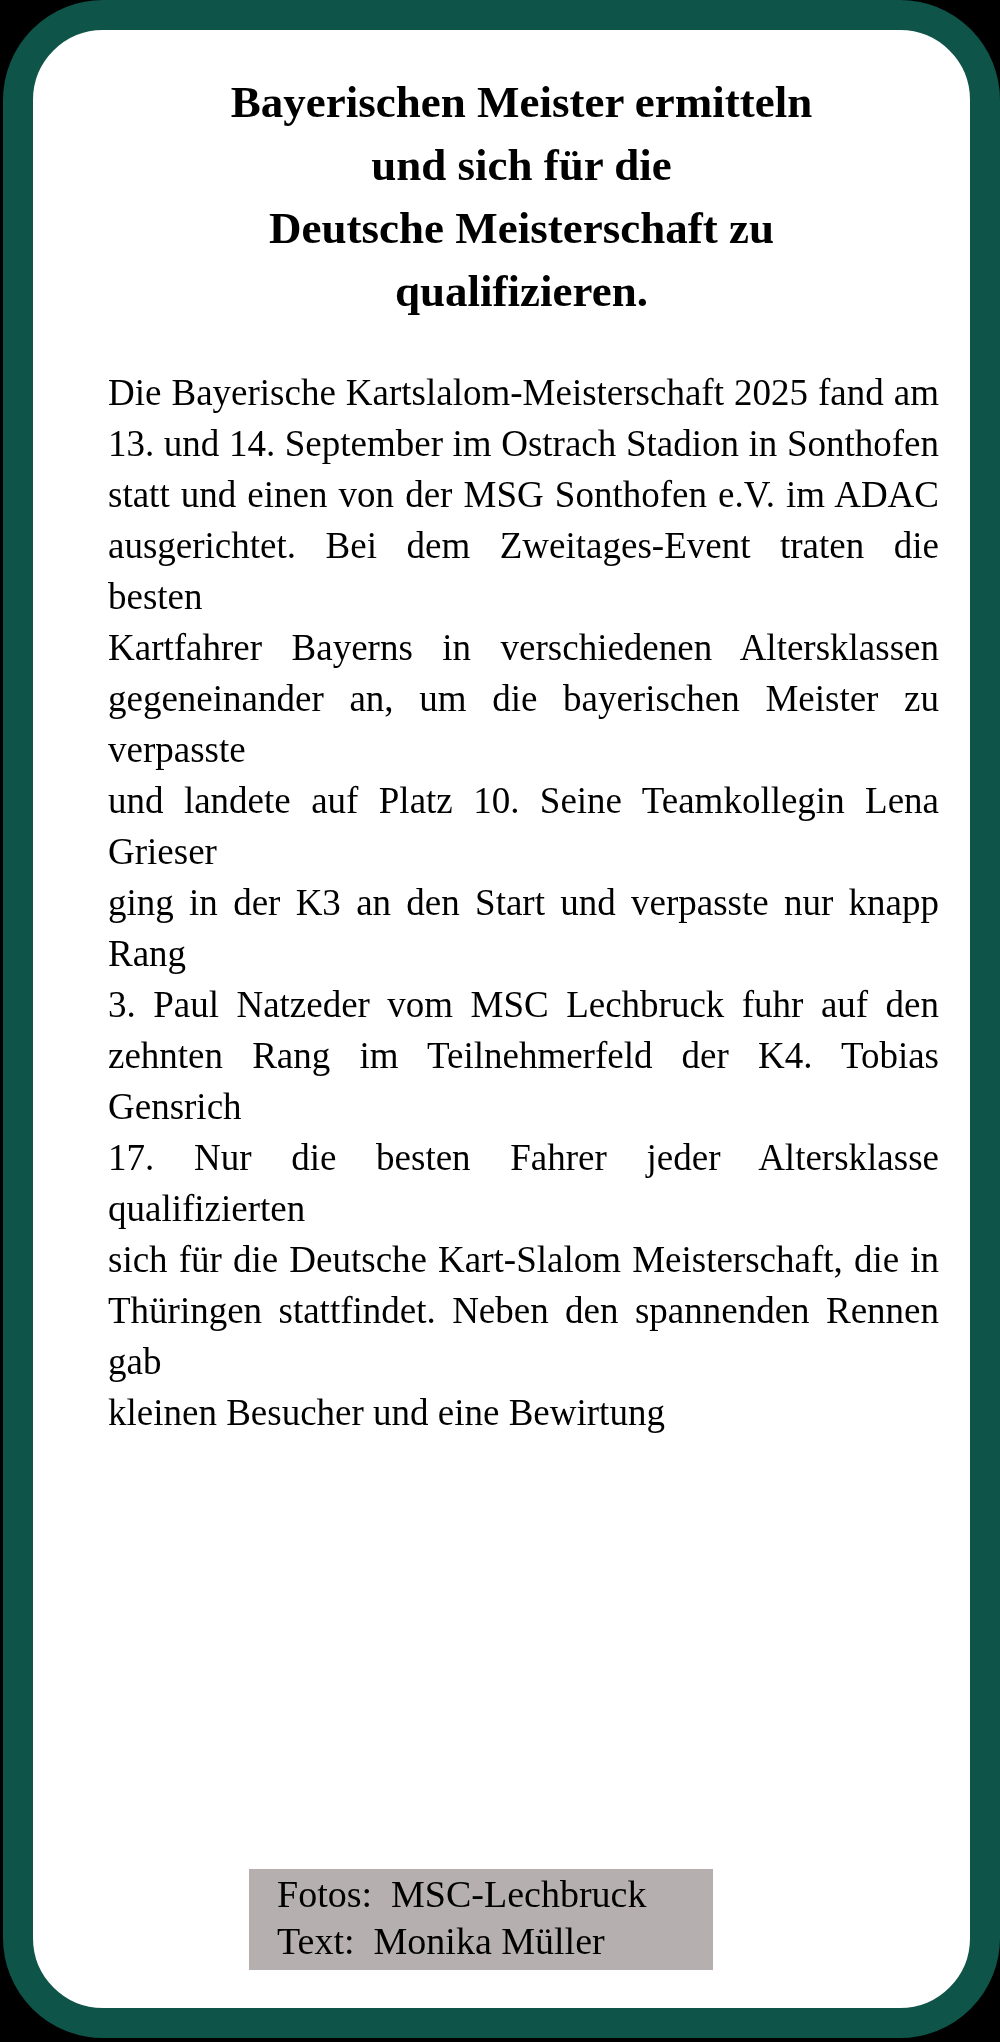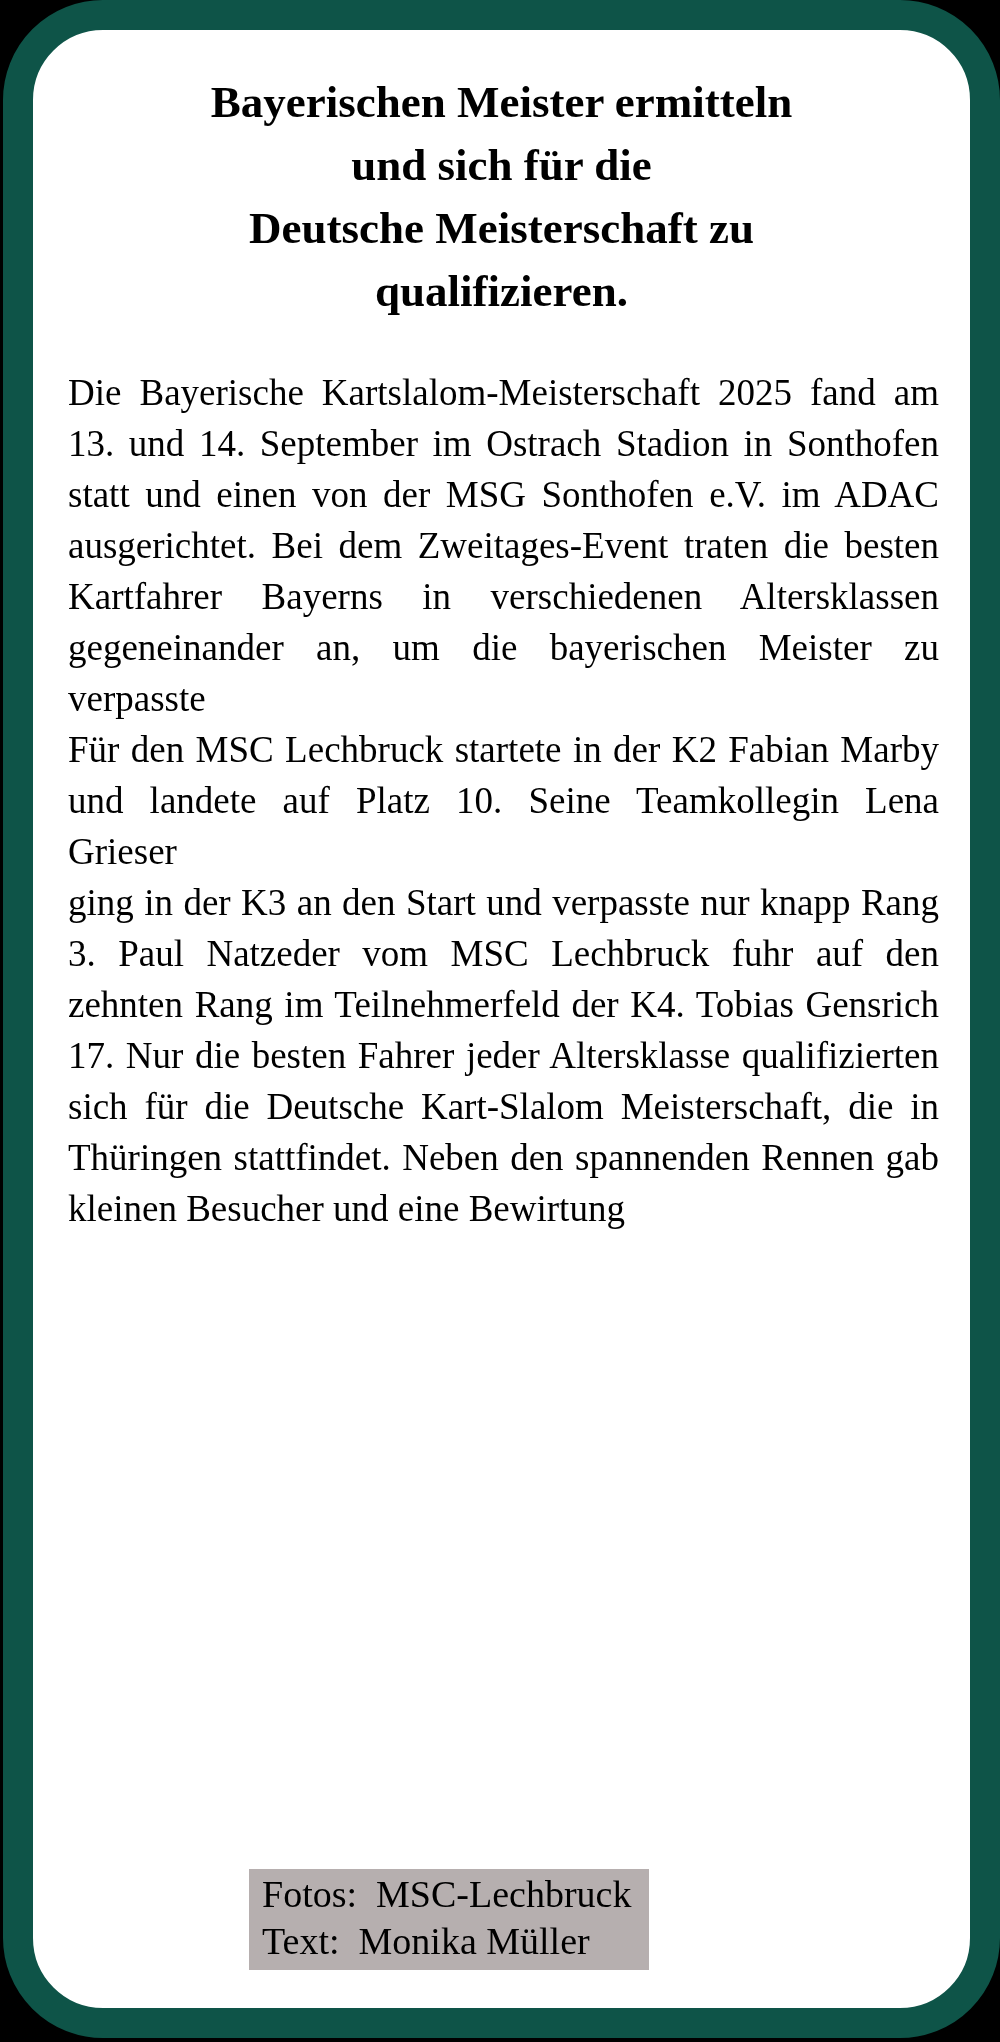--- a/index.html
+++ b/index.html
@@ -20,20 +20,21 @@
     position: absolute;
     left: 3px;
     top: 0;
     width: 997px;
     height: 2038px;
     box-sizing: border-box;
     background: #ffffff;
     border: 30px solid #0e5448;
     border-radius: 100px;
     overflow: hidden;
+    padding-left: 40px;
   }
   .heading {
     margin: 41px 20px 0 20px;
     text-align: center;
     font-weight: bold;
     font-size: 45px;
     line-height: 63px;
   }
   .bodytext {
     margin: 44px 31px 0 35px;
@@ -45,25 +46,25 @@
     text-align-last: justify;
   }
   .b-line:last-child {
     text-align: center;
     text-align-last: left;
   }
   .credits {
     position: absolute;
     left: 249px;
     top: 1869px;
-    width: 400px;
+    width: 464px;
     min-height: 101px;
     box-sizing: border-box;
     background: #b6afaf;
-    padding: 2px 8px 5px 13px;
+    padding: 2px 8px 5px 28px;
     font-size: 38px;
     line-height: 47px;
     font-family: Liberation Serif, serif;
   }
   .c-line {
     white-space: pre-wrap;
   }
 </style>
 </head>
 <body>
@@ -79,21 +80,20 @@
       <div class="h-line">qualifizieren.</div>
     </div>
 
     <div class="bodytext">
       <div class="b-line">Die Bayerische Kartslalom-Meisterschaft 2025 fand am</div>
       <div class="b-line">13. und 14. September im Ostrach Stadion in Sonthofen</div>
       <div class="b-line">statt und einen von der MSG Sonthofen e.V. im ADAC</div>
       <div class="b-line">ausgerichtet. Bei dem Zweitages-Event traten die besten</div>
       <div class="b-line">Kartfahrer Bayerns in verschiedenen Altersklassen</div>
       <div class="b-line">gegeneinander an, um die bayerischen Meister zu verpasste</div>
-      <div class="b-line">Für den MSC Lechbruck startete in der K2 Fabian Marby</div>
       <div class="b-line">und landete auf Platz 10. Seine Teamkollegin Lena Grieser</div>
       <div class="b-line">ging in der K3 an den Start und verpasste nur knapp Rang</div>
       <div class="b-line">3. Paul Natzeder vom MSC Lechbruck fuhr auf den</div>
       <div class="b-line">zehnten Rang im Teilnehmerfeld der K4. Tobias Gensrich</div>
       <div class="b-line">17. Nur die besten Fahrer jeder Altersklasse qualifizierten</div>
       <div class="b-line">sich für die Deutsche Kart-Slalom Meisterschaft, die in</div>
       <div class="b-line">Thüringen stattfindet. Neben den spannenden Rennen gab</div>
       <div class="b-line">kleinen Besucher und eine Bewirtung</div>
     </div>
 

